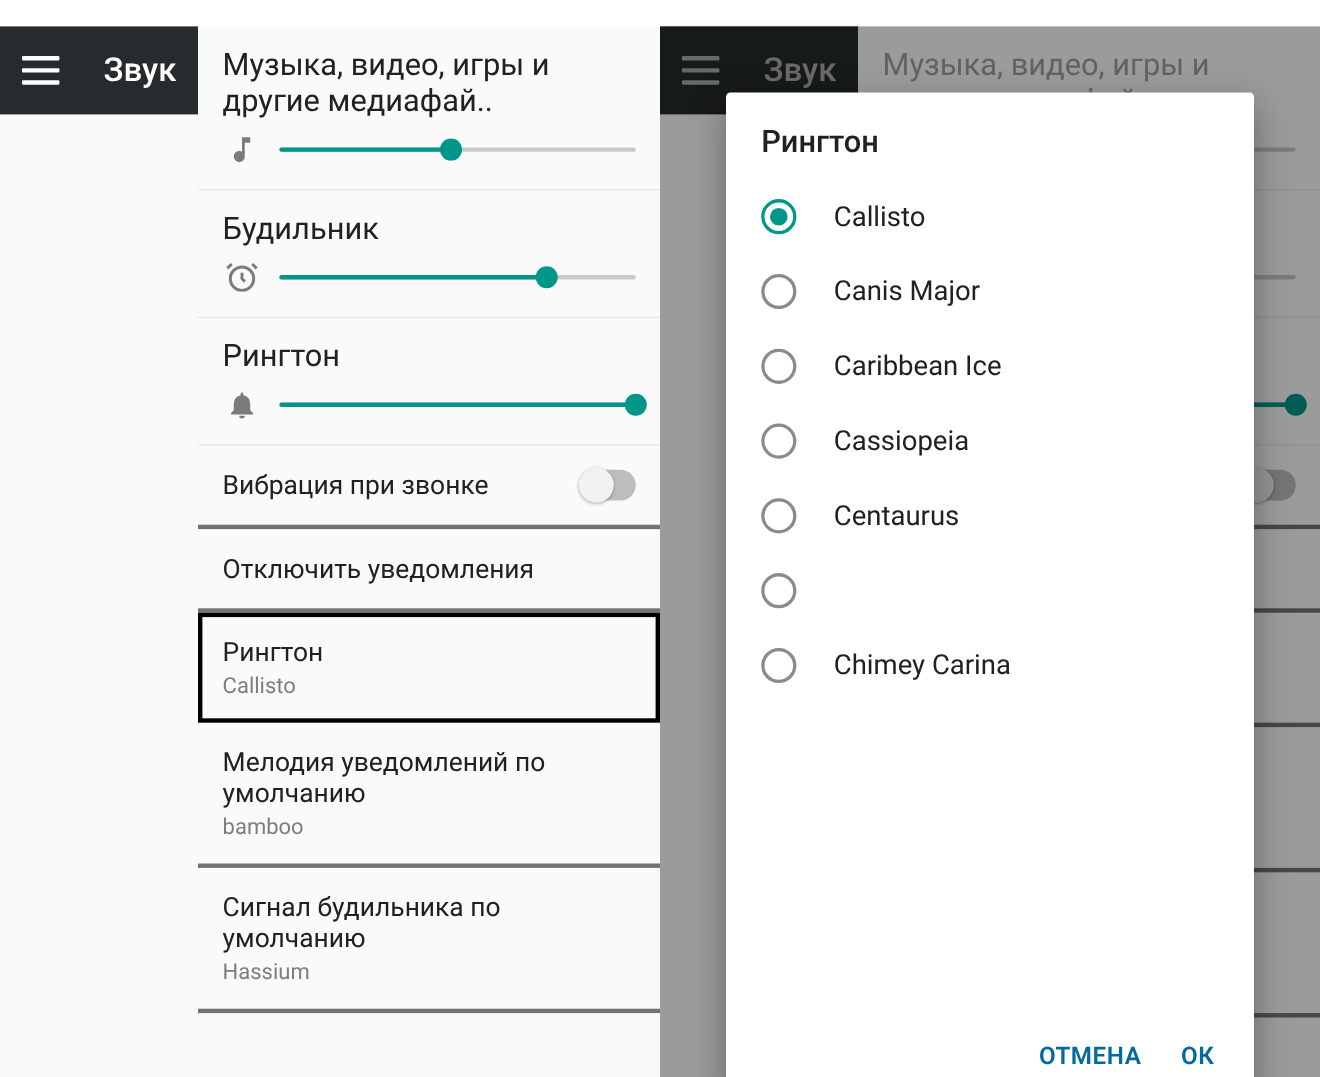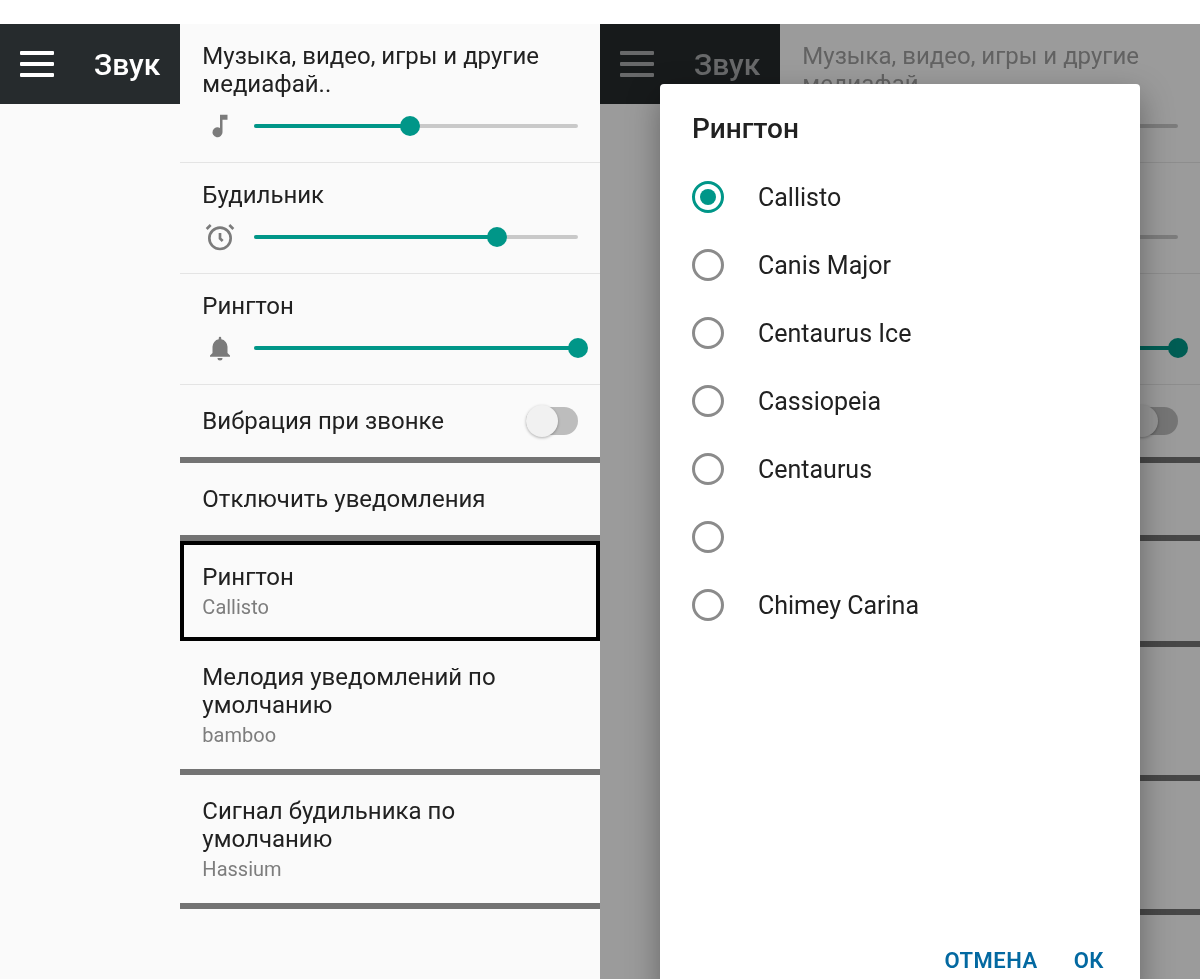--- a/index.html
+++ b/index.html
@@ -9,28 +9,28 @@
   .pane { width:600px; height:100%; position:relative; background:#fafafa; display:flex; flex-direction:row;margin-top:24px; }
   .pane.right { border-left:0; }
   .appbar { height:80px; background:#262b2d; color:#fff; display:flex; align-items:center; padding:0 20px; }
   .hamburger { width:34px; height:26px; display:flex; flex-direction:column; justify-content:space-between; cursor:pointer; }
   .hamburger span { height:4px; width:100%; background:#fff; border-radius:1px; }
   .right .hamburger span { background:#a8aaab; }
   .appbar-title { font-size:30px; font-weight:500; margin-left:40px; }
   .right .appbar-title { color:#a8aaab; }
   .content { flex:1; overflow:hidden; }
   .slider-row { padding:18px 22px 18px 22px; border-bottom:1px solid #e4e4e4; }
-  .slider-label { font-size:24px; color:#212121; margin-bottom:10px; }
+  .slider-label { font-size:28px; color:#212121; margin-bottom:10px; }
   .dim .slider-label, .dim .setting-title, .dim .setting-sub { color:#9e9e9e; }
   .slider-line { display:flex; align-items:center; gap:16px; }
   .icon { width:36px; height:36px; display:flex; align-items:center; justify-content:center; color:#7b7b7b; }
   .track { position:relative; flex:1; height:4px; background:#c9c9c9; border-radius:2px; }
   .fill { position:absolute; left:0; top:0; bottom:0; background:#009688; border-radius:2px; }
   .thumb { position:absolute; top:50%; width:20px; height:20px; border-radius:50%; background:#009688; transform:translate(-50%,-50%); }
-  .setting-row { padding:22px 22px; border-bottom:6px solid #737373; cursor:pointer; display:flex; align-items:center; justify-content:space-between; }
+  .setting-row { padding:22px 22px; border-bottom:4px solid #737373; cursor:pointer; display:flex; align-items:center; justify-content:space-between; }
   .setting-text { flex:1; }
   .setting-title { font-size:24px; color:#212121; }
   .setting-sub { font-size:20px; color:#7d7d7d; margin-top:4px; }
   .highlight { border:4px solid #000; }
   .highlight.setting-row { padding:18px; }
   .switch { width:52px; height:28px; background:#bdbdbd; border-radius:14px; position:relative; }
   .switch::after { content:""; position:absolute; left:0; top:-2px; width:32px; height:32px; border-radius:50%; background:#f1f1f1; box-shadow:0 1px 3px rgba(0,0,0,.3); }
   
   .scrim { position:absolute; inset:0; background:rgba(0,0,0,.38); }
   .dialog { position:absolute; left:60px; top:60px; right:60px; bottom:10px; background:#fff; border-radius:4px; box-shadow:0 12px 32px rgba(0,0,0,.35); display:flex; flex-direction:column; overflow:hidden; }
@@ -236,21 +236,21 @@
           <div class="dlg-item">
             <div class="radio selected"></div>
             <div class="dlg-item-label">Callisto</div>
           </div>
           <div class="dlg-item">
             <div class="radio"></div>
             <div class="dlg-item-label">Canis Major</div>
           </div>
           <div class="dlg-item">
             <div class="radio"></div>
-            <div class="dlg-item-label">Centaurus Ice</div>
+            <div class="dlg-item-label">Caribbean Ice</div>
           </div>
           <div class="dlg-item">
             <div class="radio"></div>
             <div class="dlg-item-label">Cassiopeia</div>
           </div>
           <div class="dlg-item">
             <div class="radio"></div>
             <div class="dlg-item-label">Centaurus</div>
           </div>
           <div class="dlg-item">

